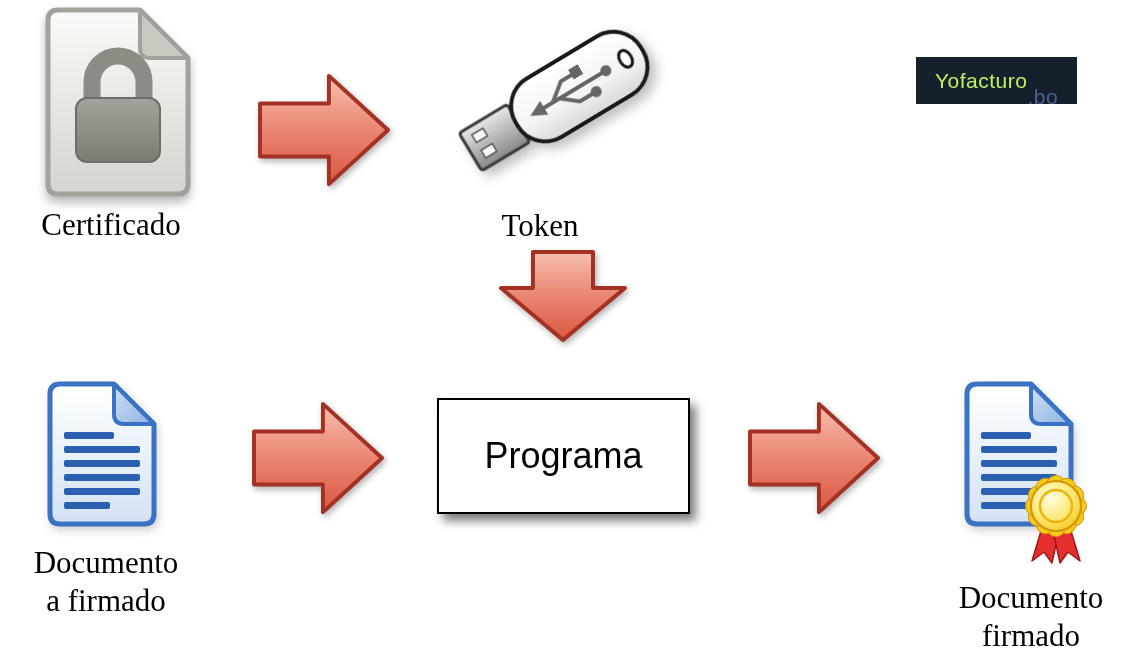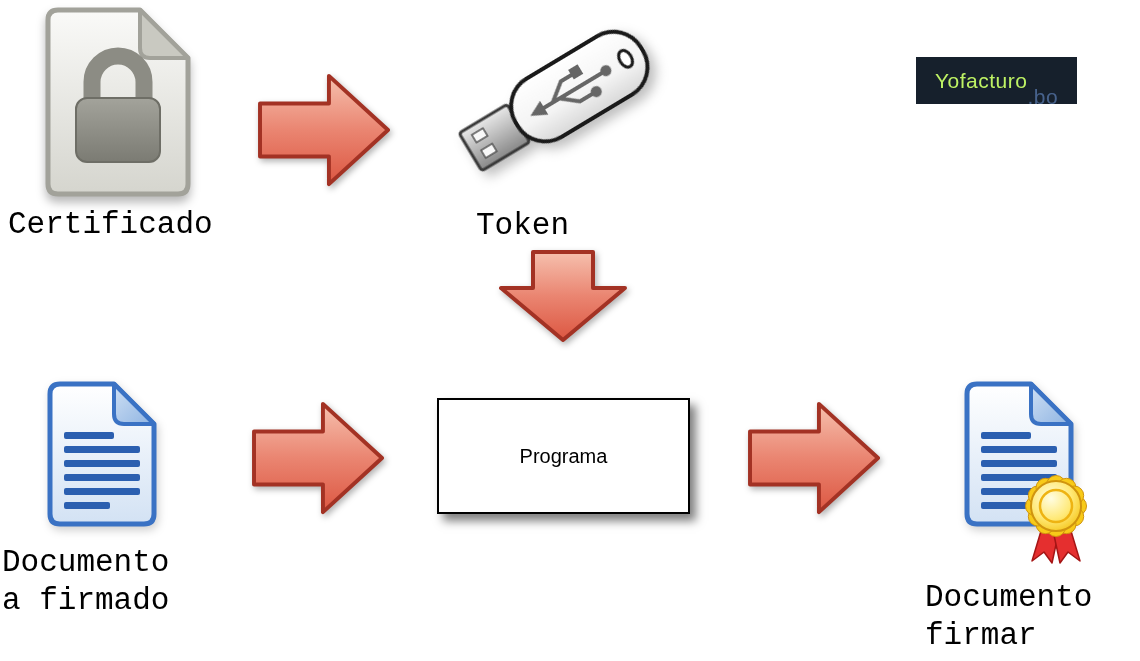--- a/index.html
+++ b/index.html
@@ -7,25 +7,25 @@
     position: relative;
     width: 1140px;
     height: 661px;
     background: #ffffff;
     overflow: hidden;
     font-family: "Liberation Sans", sans-serif;
   }
   .abs { position: absolute; }
   .label {
     position: absolute;
-    text-align: left;
+    text-align: center;
     font-size: 31px;
     line-height: 38px;
     color: #000000;
-    font-family: Liberation Mono, monospace;
+    font-family: Liberation Serif, serif;
   }
   .arrow-svg { filter: drop-shadow(2px 3px 3px rgba(0,0,0,0.30)); }
   .cert-svg  { filter: drop-shadow(0px 6px 5px rgba(0,0,0,0.28)); }
   .doc-svg   { filter: drop-shadow(2px 4px 4px rgba(0,0,0,0.18)); }
   .token-wrap {
     position: absolute;
     left: 452px; top: 40px;
     width: 210px; height: 120px;
     transform: rotate(-31deg);
     filter: drop-shadow(3px 8px 6px rgba(0,0,0,0.25));
@@ -34,21 +34,21 @@
     position: absolute;
     left: 437px; top: 398px;
     width: 253px; height: 116px;
     background: #ffffff;
     border: 2px solid #000000;
     box-shadow: 6px 7px 9px rgba(0,0,0,0.50);
     display: flex;
     flex-direction: column;
     align-items: center;
     justify-content: center;
-    font-size: 20px;
+    font-size: 36px;
     line-height: 38px;
     color: #000000;
     box-sizing: border-box;
   }
   .logo-box {
     position: absolute;
     left: 916px; top: 57px;
     width: 161px; height: 47px;
     background: #16202c;
     display: flex;
@@ -131,21 +131,21 @@
       <ellipse cx="185" cy="60" rx="6" ry="9" fill="#ffffff" stroke="#1a1a1a" stroke-width="3"></ellipse>
       <line x1="86" y1="60" x2="162" y2="60" stroke="#666666" stroke-width="4"></line>
       <polygon points="74,60 90,52 90,68" fill="#666666"></polygon>
       <circle cx="162" cy="60" r="5.5" fill="#666666"></circle>
       <polyline points="100,60 118,46 134,46" fill="none" stroke="#666666" stroke-width="4"></polyline>
       <rect x="130" y="40" width="11" height="11" fill="#666666"></rect>
       <polyline points="108,60 124,73 140,73" fill="none" stroke="#666666" stroke-width="4"></polyline>
       <circle cx="143" cy="73" r="5.5" fill="#666666"></circle>
     </svg>
   </div>
-  <div class="label" style="left:476px; top:207px; width:200px;">Token</div>
+  <div class="label" style="left:440px; top:207px; width:200px;">Token</div>
 
   <div class="abs" style="left:497px; top:248px; width:132px; height:96px;">
     <svg class="arrow-svg" width="132" height="96" viewBox="0 0 132 96">
       <polygon points="36,4 96,4 96,40 128,40 66,92 4,40 36,40" fill="url(#gradArrow)" stroke="#a33224" stroke-width="4" stroke-linejoin="round"></polygon>
     </svg>
   </div>
 
   <div class="abs" style="left:36px; top:378px; width:132px; height:152px;">
     <svg class="doc-svg" width="132" height="152" viewBox="0 0 132 152">
       <path d="M24 6 Q14 6 14 16 V136 Q14 146 24 146 H108 Q118 146 118 136 V46 L78 6 Z" fill="url(#gradDocBlue)" stroke="#3a72c4" stroke-width="5" stroke-linejoin="round"></path>
@@ -210,21 +210,21 @@
         <circle cx="52.5" cy="21.8" r="9.5"></circle>
           <circle cx="60.2" cy="29.5" r="9.5"></circle>
       </g>
       <circle cx="42" cy="40" r="25" fill="url(#gradGold)" stroke="#d0940e" stroke-width="2"></circle>
       <circle cx="42" cy="40" r="16" fill="none" stroke="#eeb312" stroke-width="2.5"></circle>
     </svg>
   </div>
 
   <div class="label" style="left:925px; top:579px; width:212px;">
     <div>Documento</div>
-    <div>firmar</div>
+    <div>firmado</div>
   </div>
 
   <div class="logo-box">
     <span class="logo-brand">Yofacturo</span>
       <span class="logo-suffix">.bo</span>
   </div>
 
 </div>
 
 </body></html>

